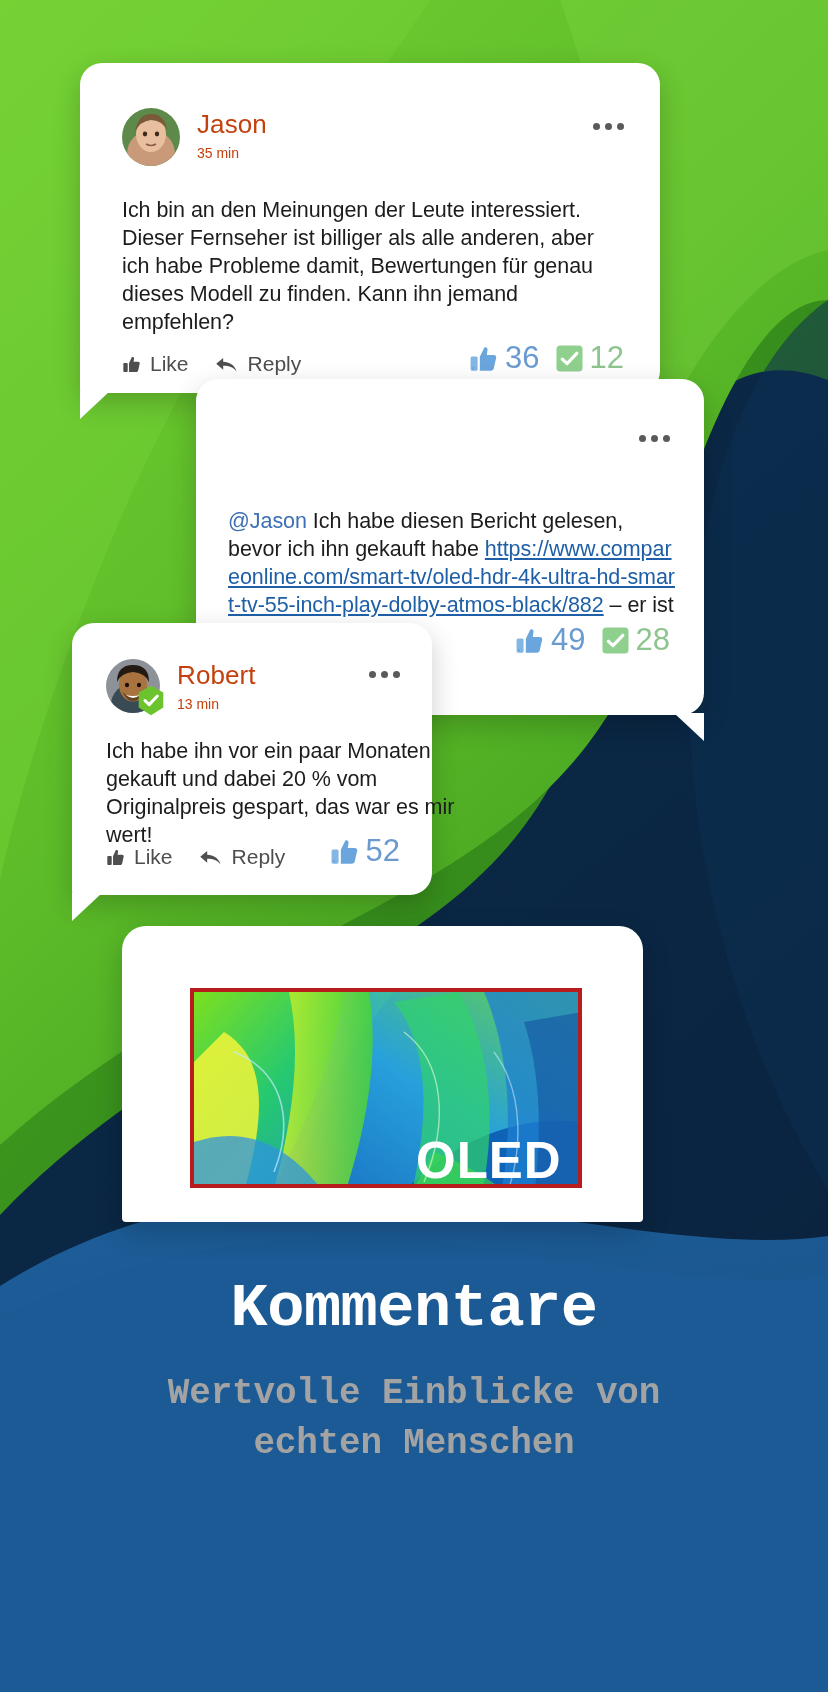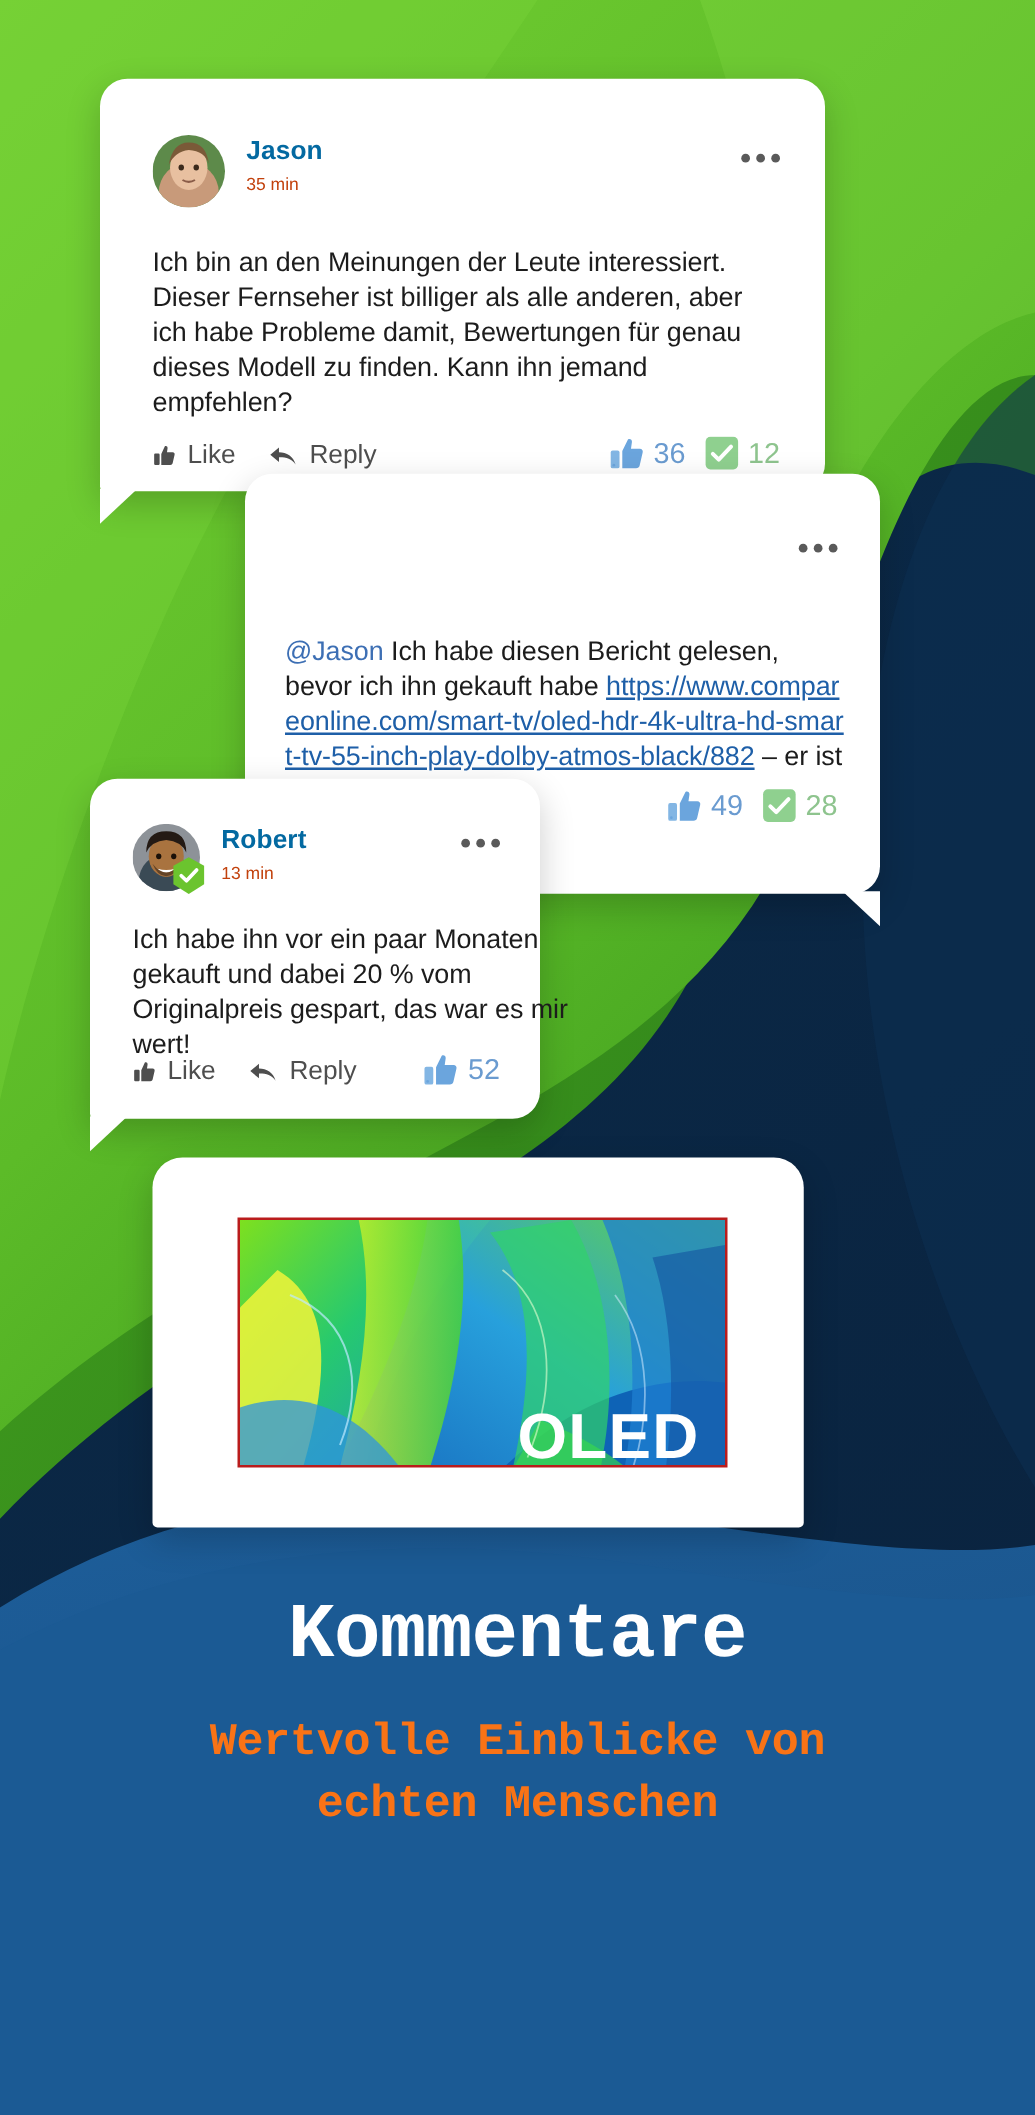--- a/index.html
+++ b/index.html
@@ -47,21 +47,21 @@
   }
   .avatar .photo svg { display:block; }
   .badge {
     position:absolute;
     right:-5px; bottom:-3px;
     width:28px; height:31px;
     z-index:3;
   }
   .names { margin-left:17px; padding-top:1px; }
   .uname {
-    font-size:21px; font-weight:700; color:#0369a1;
+    font-size:26px; font-weight:400; color:#c2410c;
     letter-spacing:.1px; line-height:1.18;
   }
   .utime { font-size:14px; color:#c2410c; margin-top:5px; line-height:1.2; }
   .dots {
     position:absolute;
     display:flex; gap:5px; align-items:center;
   }
   .dots i {
     width:7px; height:7px; border-radius:50%;
     background:#5a5a5a; display:block;
@@ -75,40 +75,40 @@
 
   .actions { display:flex; align-items:flex-end; }
   .act { display:flex; align-items:center; color:#4a4a4a; }
   .act .lbl { font-size:21px; color:#4e4e4e; }
   .act + .act { margin-left:26px; }
   .ico-thumb-sm { width:19px; height:19px; margin-right:9px; }
   .ico-reply { width:23px; height:19px; margin-right:10px; }
 
   .stats { margin-left:auto; display:flex; align-items:center; gap:16px; }
   .stat { display:flex; align-items:center; gap:7px; }
-  .stat .n { font-size:23px; color:#6a9bd0; font-weight:400; }
+  .stat .n { font-size:31px; color:#6a9bd0; font-weight:400; }
   .stat.chk .n { color:#8ec48e; }
   .ico-thumb-lg { width:29px; height:27px; }
   .ico-check { width:27px; height:27px; }
 
   
   #tv-card {
     position:absolute;
     left:122px; top:926px;
     width:521px; height:296px;
     background:#ffffff;
     border-radius:24px 24px 4px 4px;
     box-shadow:0 10px 28px rgba(0,0,0,.20);
     overflow:hidden;
   }
   #tv-screen {
     position:absolute;
-    left:68px; top:48px;
+    left:68px; top:62px;
     width:392px; height:200px;
-    border:2px solid #b91c1c;
+    border:4px solid #b91c1c;
     overflow:hidden;
   }
   #tv-screen svg { display:block; width:388px; height:232px; }
   .oled-txt {
     position:absolute;
     left:222px; bottom:-6px;
     font-size:51px; font-weight:700; color:#fff;
     letter-spacing:1px;
     font-family:"Liberation Sans", sans-serif;
   }
@@ -120,21 +120,21 @@
     text-align:center;
     z-index:8;
     font-family:Liberation Mono, monospace;
   }
   #kicker {
     font-size:62px; font-weight:700; color:#ffffff;
     letter-spacing:-0.5px; line-height:1.05;
   }
   #sub {
     margin-top:28px;
-    font-size:36px; font-weight:700; color:#f97316;
+    font-size:36px; font-weight:700; color:#a3a3a3;
     line-height:1.38; letter-spacing:-0.2px;
     padding:0 104px;
   }
 </style>
 </head>
 <body>
 
 <div id="bg">
   <svg viewBox="0 0 828 1692" xmlns="http://www.w3.org/2000/svg" preserveAspectRatio="none">
     <defs>

